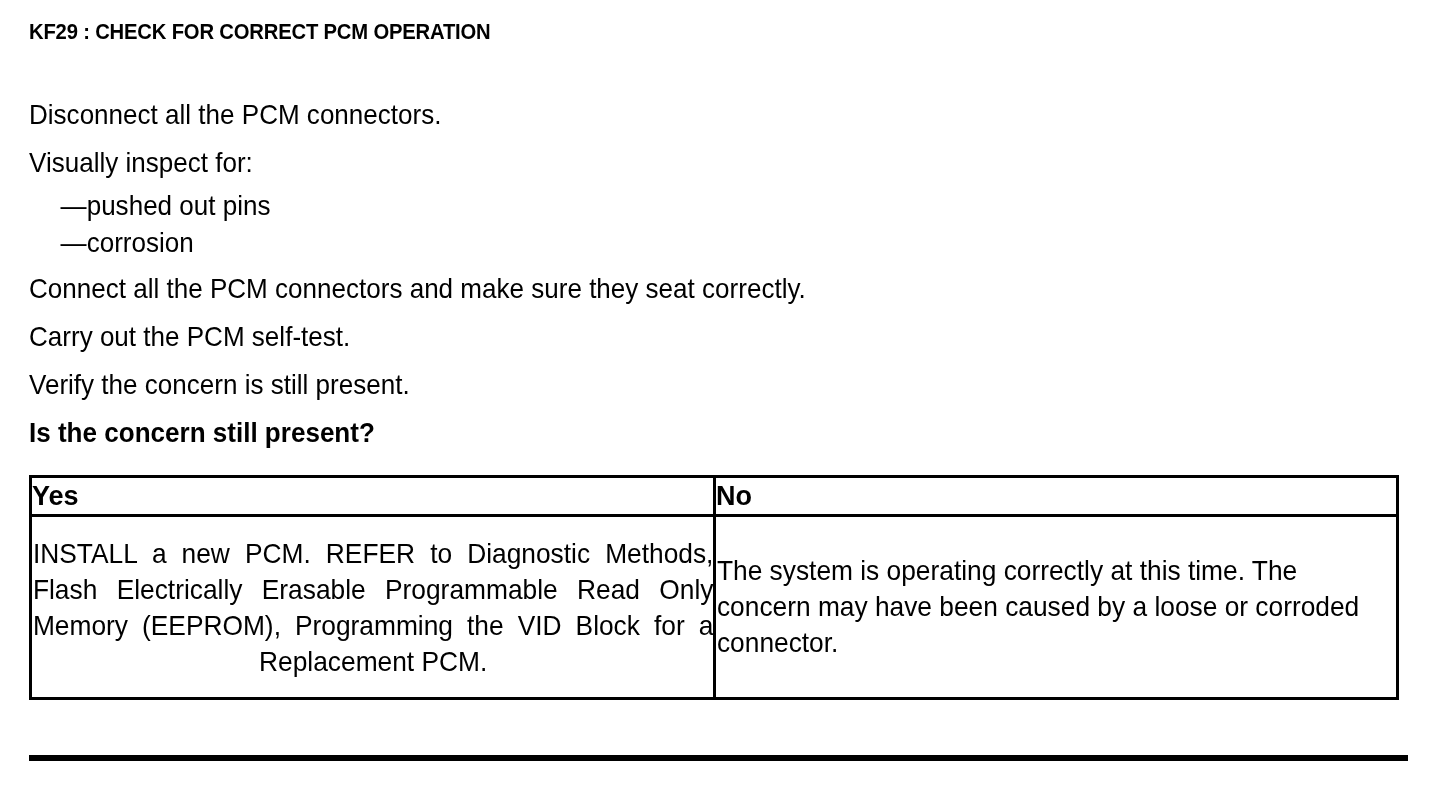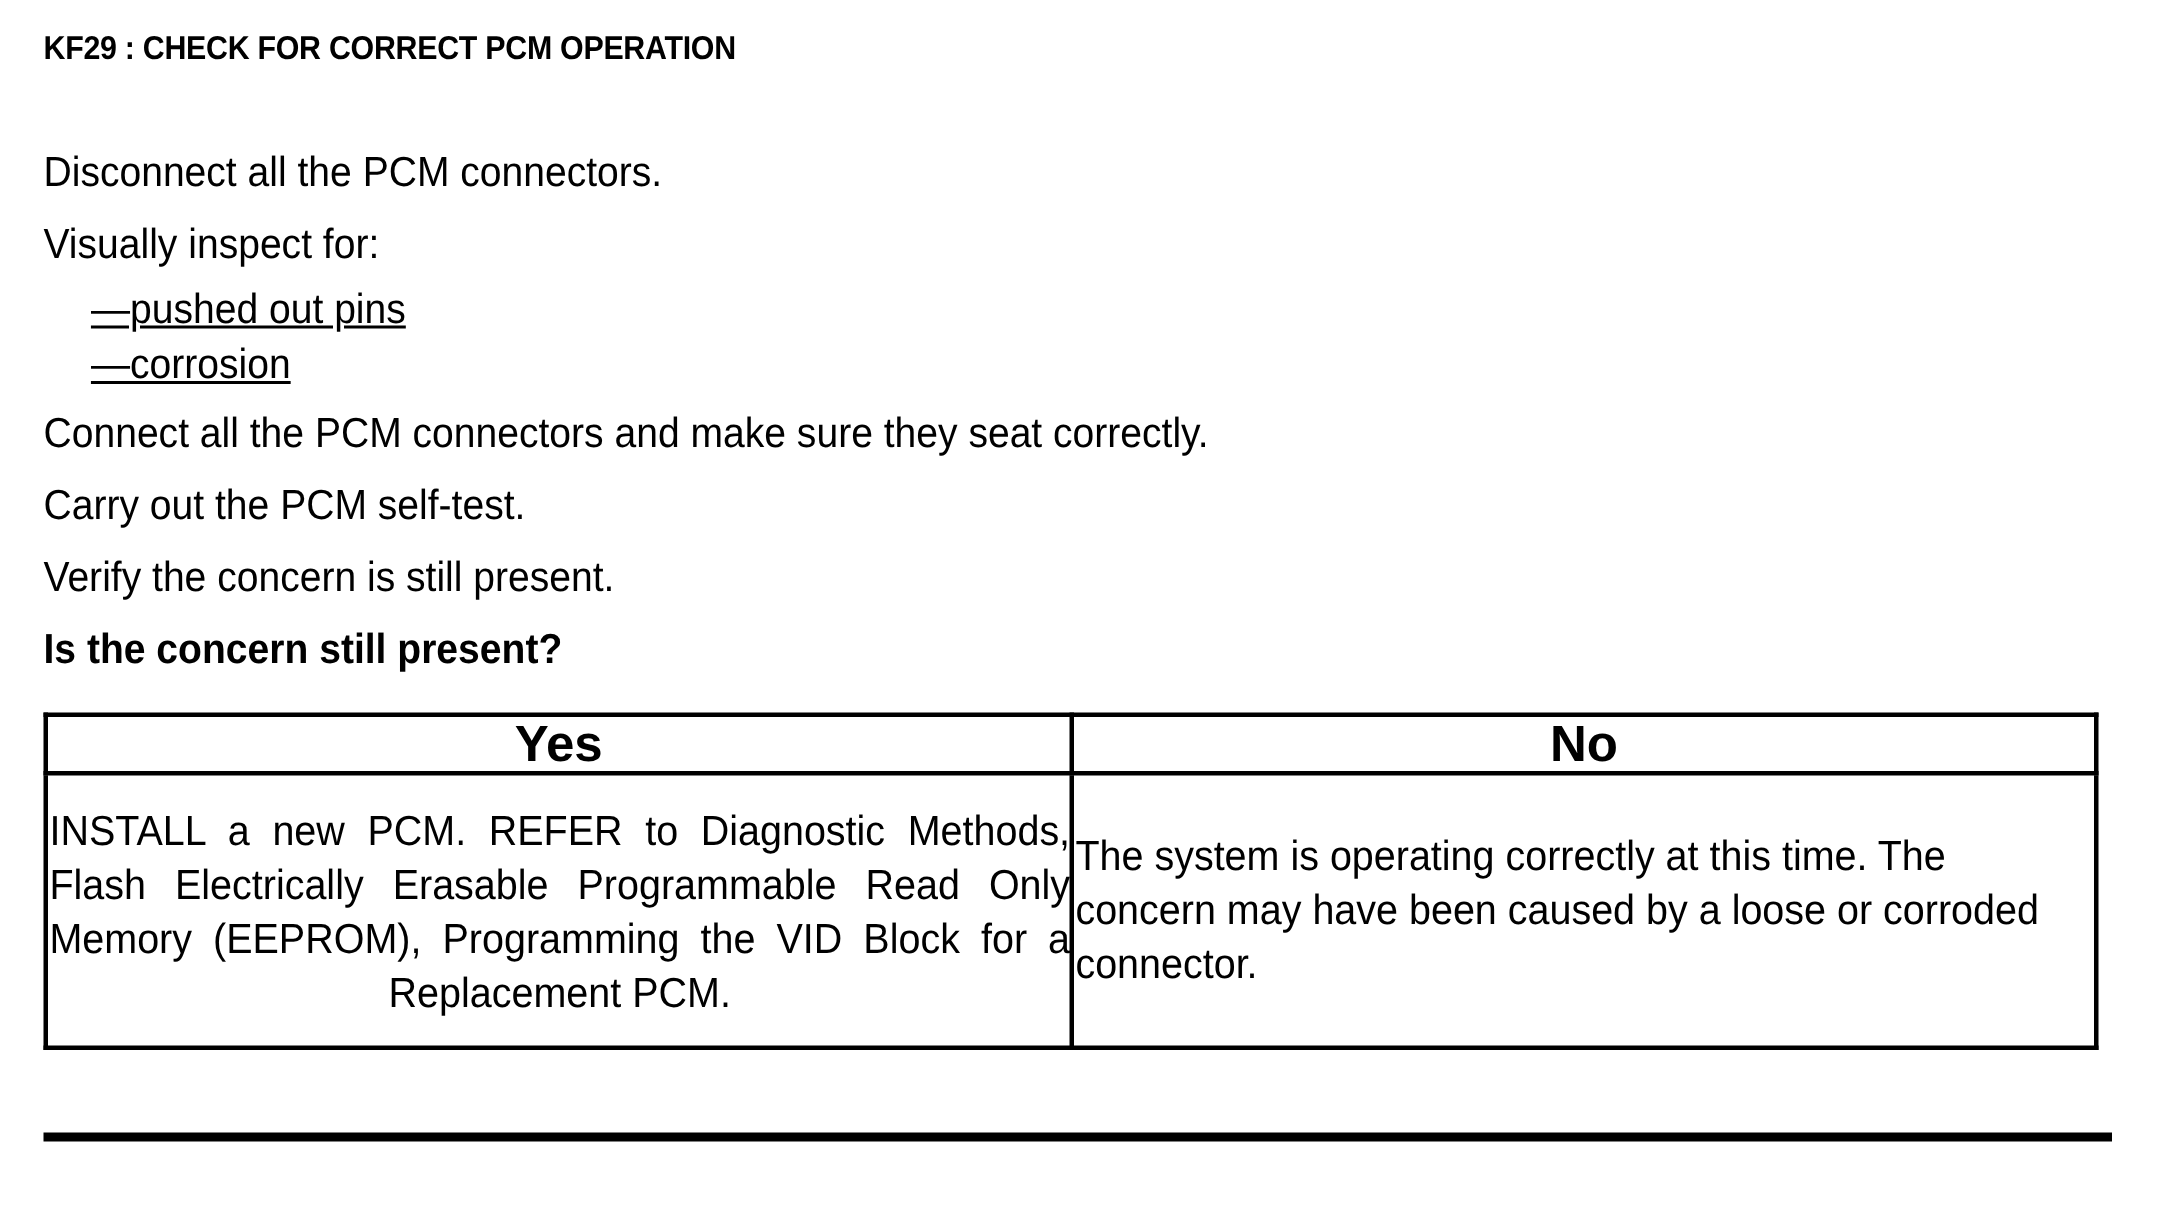--- a/index.html
+++ b/index.html
@@ -53,21 +53,20 @@
     transform: scaleX(0.93);
     transform-origin: left center;
   }
   .body-line.bold {
     font-weight: bold;
   }
   .dash-list {
     margin: 0;
     padding: 0;
     list-style: none;
-    text-decoration: underline;
   }
   .dash-item {
     font-size: 28px;
     line-height: 37px;
     white-space: nowrap;
     padding-left: 34px;
     transform: scaleX(0.93);
     transform-origin: left center;
   }
   .spacer-tight { height: 4px; }
@@ -86,22 +85,22 @@
   .decision-table td {
     border: 3px solid #000;
     padding: 0;
     vertical-align: middle;
     font-size: 28px;
     line-height: 36px;
   }
   .decision-table th {
     height: 36px;
     font-weight: bold;
-    text-align: center;
-    font-size: 34px;
+    text-align: left;
+    font-size: 27px;
   }
   .col-yes { width: 684px; }
   .col-no  { width: 683px; }
 
   .cell-body {
     font-size: 28px;
     line-height: 36px;
     transform: scaleX(0.94);
     transform-origin: left center;
     width: 106.3%;

